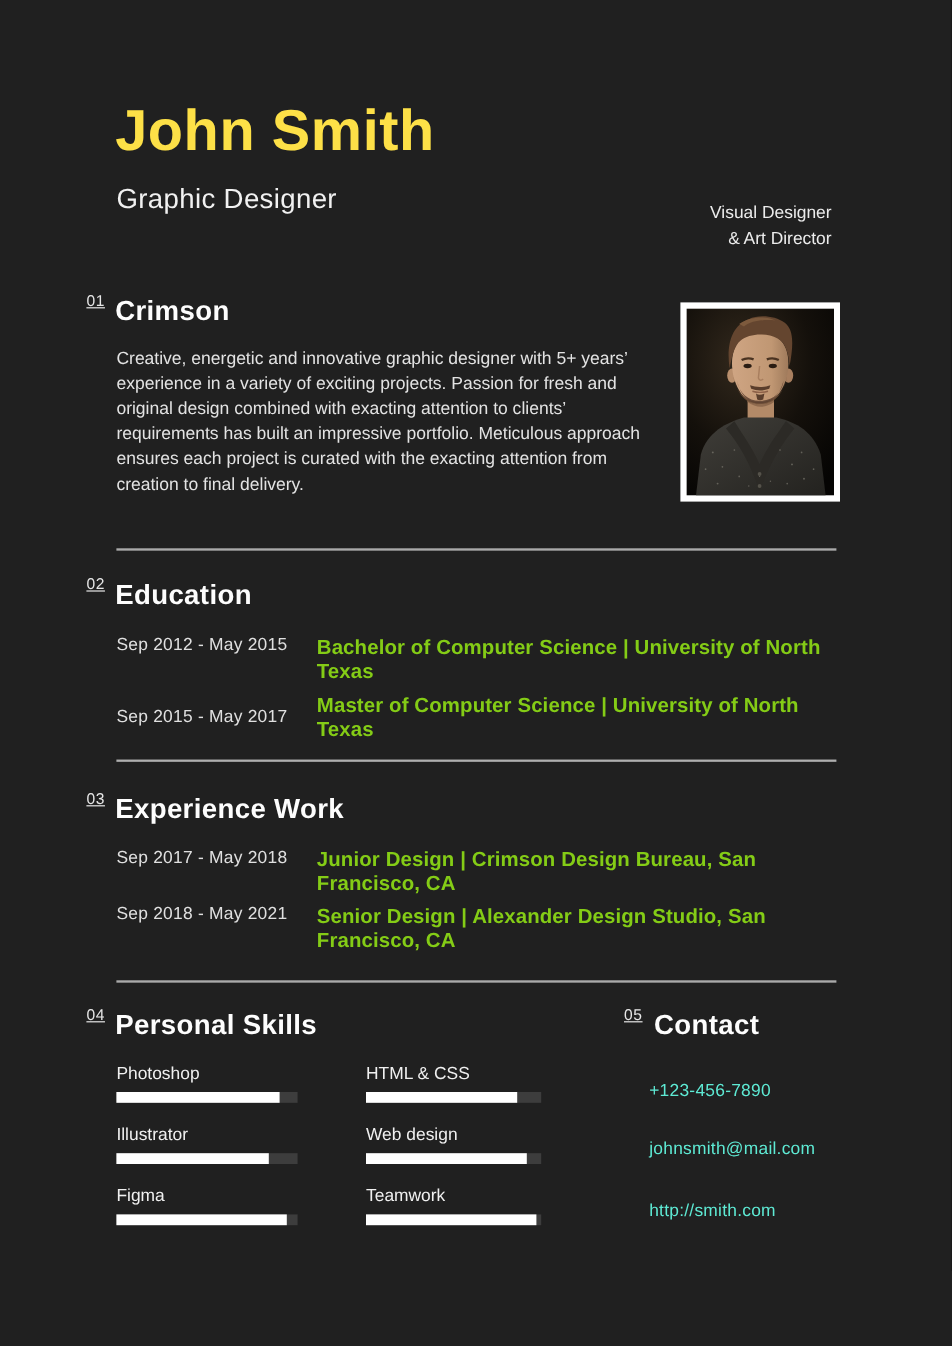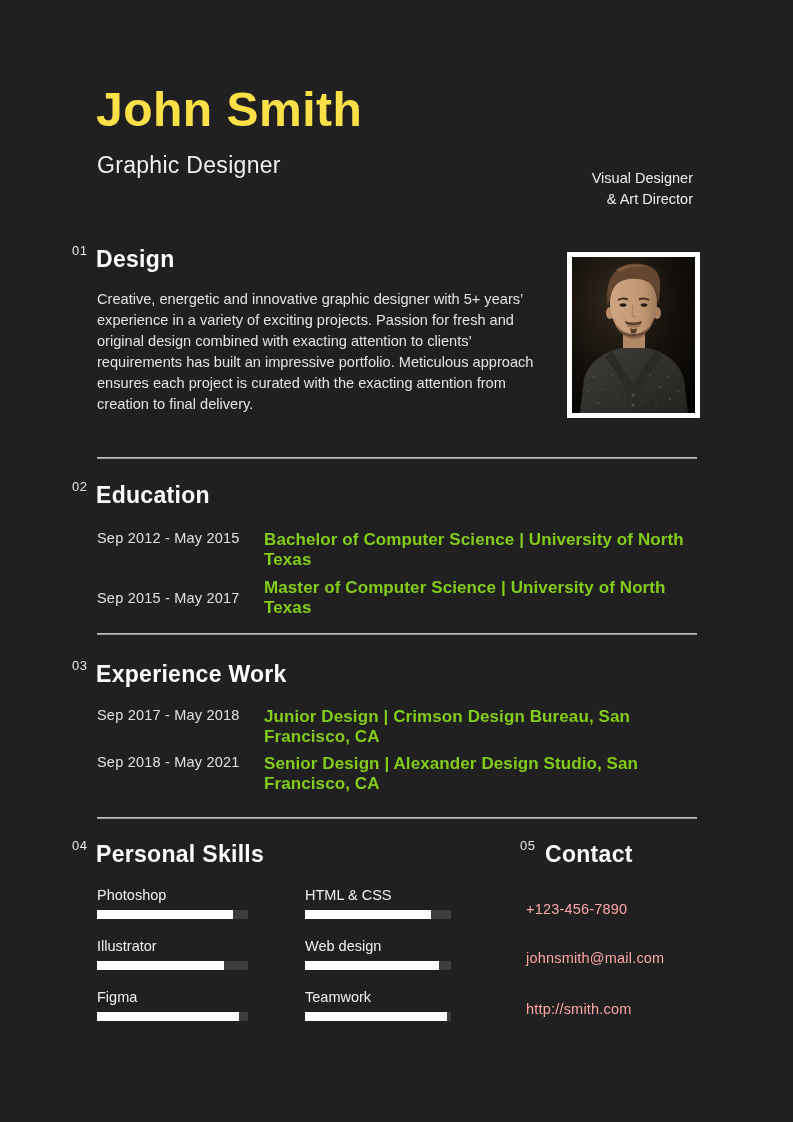--- a/index.html
+++ b/index.html
@@ -26,21 +26,21 @@
     font-size: 23px; font-weight: normal; letter-spacing: 0.3px;
     color: #f1f1f1;
   }
   .tagline {
     right: 100px; top: 168px;
     text-align: right;
     font-size: 14.5px; line-height: 21px; color: #ececec;
   }
 
   .section-number {
-    font-size: 13px; color: #e6e6e6; letter-spacing: 0.5px;
+    font-size: 13px; color: #e6e6e6; letter-spacing: 0.5px; text-decoration: underline;
   }
   .section-heading {
     font-size: 23px; font-weight: bold; letter-spacing: 0.3px; color: #fdfdfd;
   }
 
   .profile-body {
     left: 97px; top: 289px; width: 444px;
     font-size: 14.6px; line-height: 21px; color: #e3e3e3;
   }
 
@@ -67,38 +67,38 @@
   }
 
   .skill-item { position: absolute; }
   .skill-label { font-size: 14.5px; color: #f0f0f0; display: block; }
   .skill-bar {
     margin-top: 7px; height: 9px; background: #3d3d3d; width: 100%;
   }
   .skill-fill { height: 100%; background: #ffffff; width: 0%; }
 
   .contact-item {
-    left: 526px;
-    font-size: 14.5px; color: #fca5a5; letter-spacing: 0.2px;
+    left: 541px;
+    font-size: 14.5px; color: #5eead4; letter-spacing: 0.2px;
   }
 </style>
 </head>
 <body>
 
 <div class="page">
 
   <h1 class="abs name">John Smith</h1>
   <div class="abs job-title">Graphic Designer</div>
   <div class="abs tagline">
     <span>Visual Designer</span><br>
     <span>&amp; Art Director</span>
   </div>
 
   <span class="abs section-number" style="left:72px; top:243px;">01</span>
-  <h2 class="abs section-heading" style="left:96px; top:246px;">Design</h2>
+  <h2 class="abs section-heading" style="left:96px; top:246px;">Crimson</h2>
   <p class="abs profile-body">Creative, energetic and innovative graphic designer with 5+ years’ experience in a variety of exciting projects. Passion for fresh and original design combined with exacting attention to clients’ requirements has built an impressive portfolio. Meticulous approach ensures each project is curated with the exacting attention from creation to final delivery.</p>
 
   <div class="abs photo-frame">
     <svg viewBox="0 0 123 156" aria-hidden="true">
       <defs>
         <radialGradient id="bgGrad" cx="38%" cy="28%" r="85%">
           <stop offset="0%" stop-color="#33291d"></stop>
           <stop offset="55%" stop-color="#14100b"></stop>
           <stop offset="100%" stop-color="#050403"></stop>
         </radialGradient>

